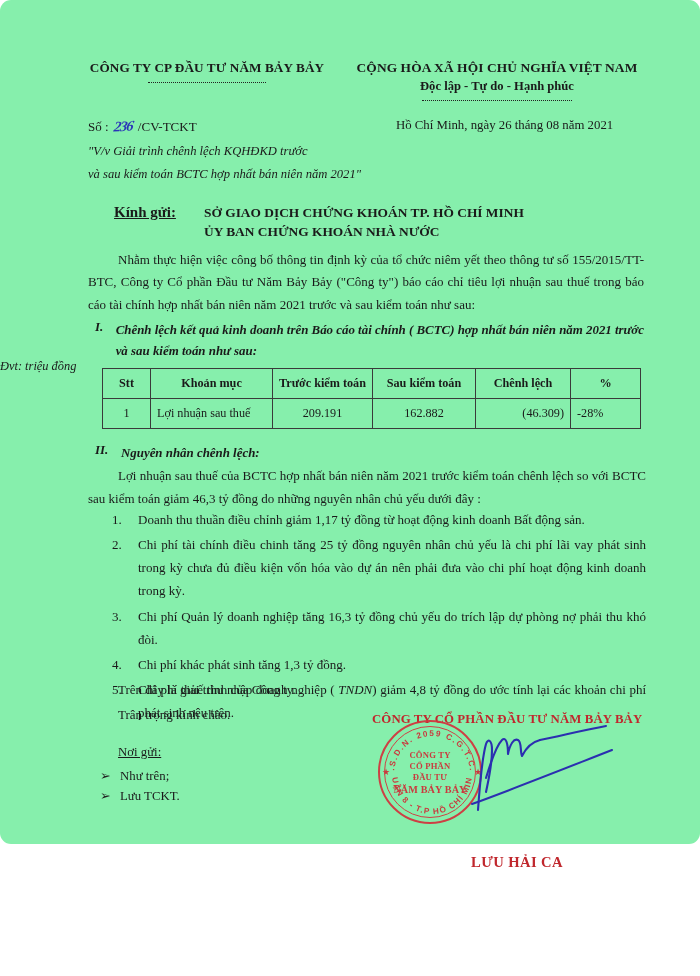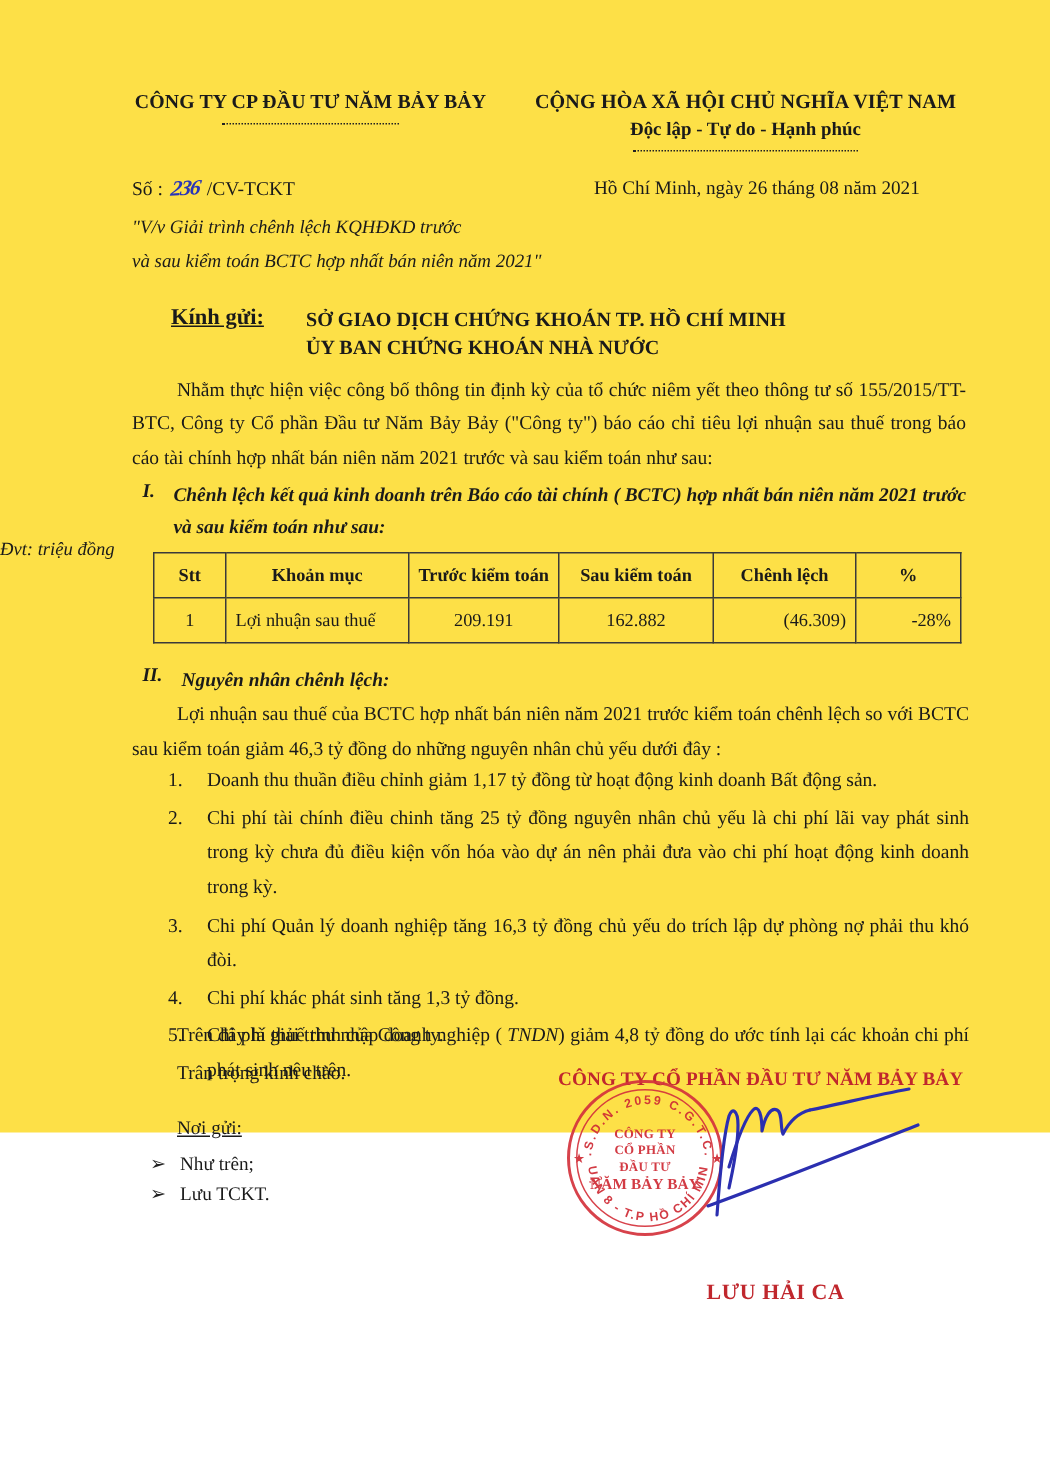--- a/index.html
+++ b/index.html
@@ -3,21 +3,21 @@
 <meta charset="utf-8">
 <style>
   * { box-sizing: border-box; margin: 0; padding: 0; }
   html, body {
     width: 700px; height: 976px;
     background: #ffffff;
     font-family: "Liberation Serif", serif;
     color: #1a1a1a;
     overflow: hidden;
   }
-  .page { position: relative; width: 700px; height: 755px; background: #fde047; }
+  .page { position: relative; width: 700px; height: 844px; background: #86efac; border-radius: 11px; }
 
   
   .header { display: flex; position: absolute; top: 60px; left: 0; width: 700px; }
   .hdr-left { width: 290px; margin-left: 62px; text-align: center; }
   .hdr-right { width: 290px; text-align: center; }
   .org-name {
     font-size: 13.2px; font-weight: bold; letter-spacing: .1px;
     white-space: nowrap;
   }
   .nation {
@@ -71,21 +71,21 @@
     border-collapse: collapse;
   }
   table.diff th, table.diff td {
     border: 1px solid #3a3a3a; font-size: 12.2px; padding: 7px 6px;
   }
   table.diff th { font-weight: bold; text-align: center; }
   td.c-stt { text-align: center; width: 48px; }
   td.c-item { text-align: left; padding-left: 10px; }
   td.c-num { text-align: center; }
   td.c-diff { text-align: right; padding-right: 12px; }
-  td.c-pct { text-align: right; font-family: Liberation Serif, serif; }
+  td.c-pct { text-align: left; font-family: Liberation Serif, serif; }
   th.w-stt { width: 48px; }
   th.w-item { width: 122px; }
   th.w-bef { width: 100px; margin-left: 16px; }
   th.w-aft { width: 103px; }
   th.w-diff { width: 95px; }
 
   
   .ii-intro {
     position: absolute; top: 464px; left: 88px; width: 558px;
     font-size: 13px; line-height: 1.78; text-align: justify; text-indent: 30px;

